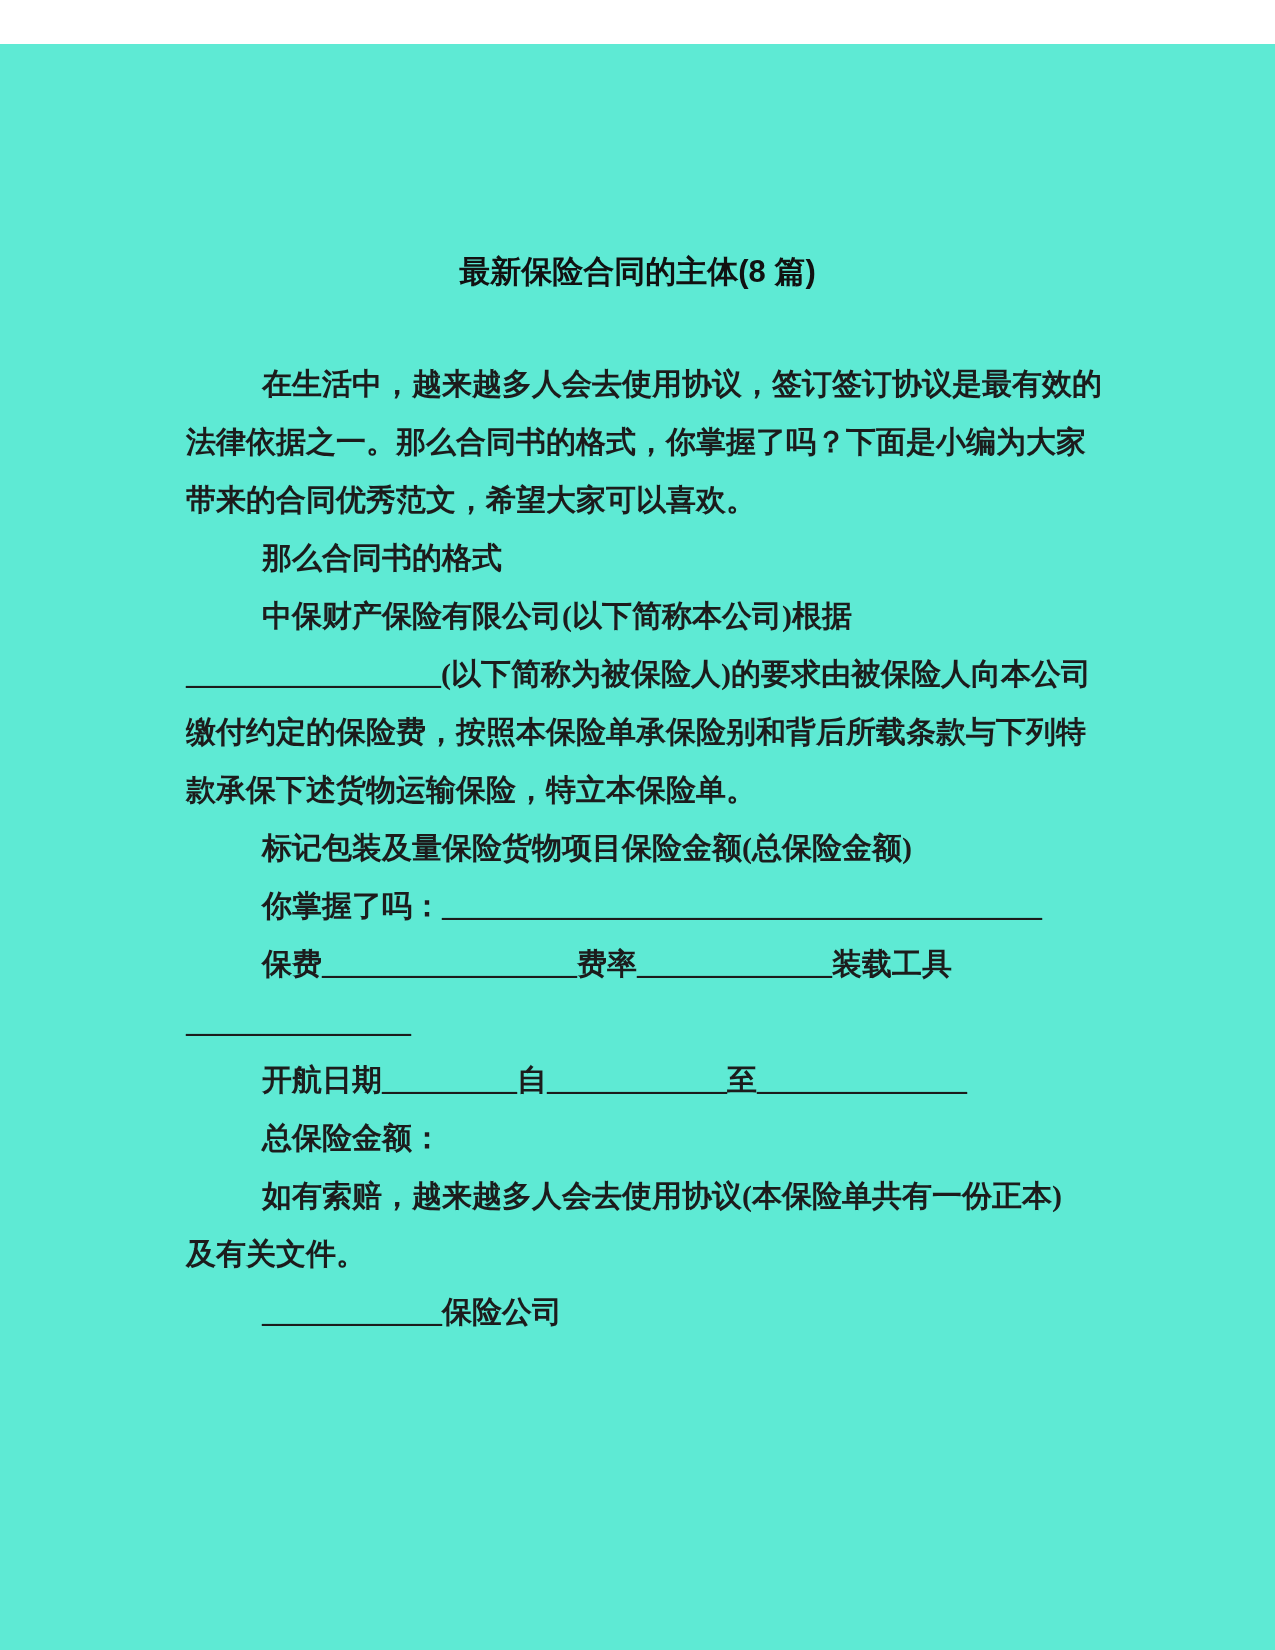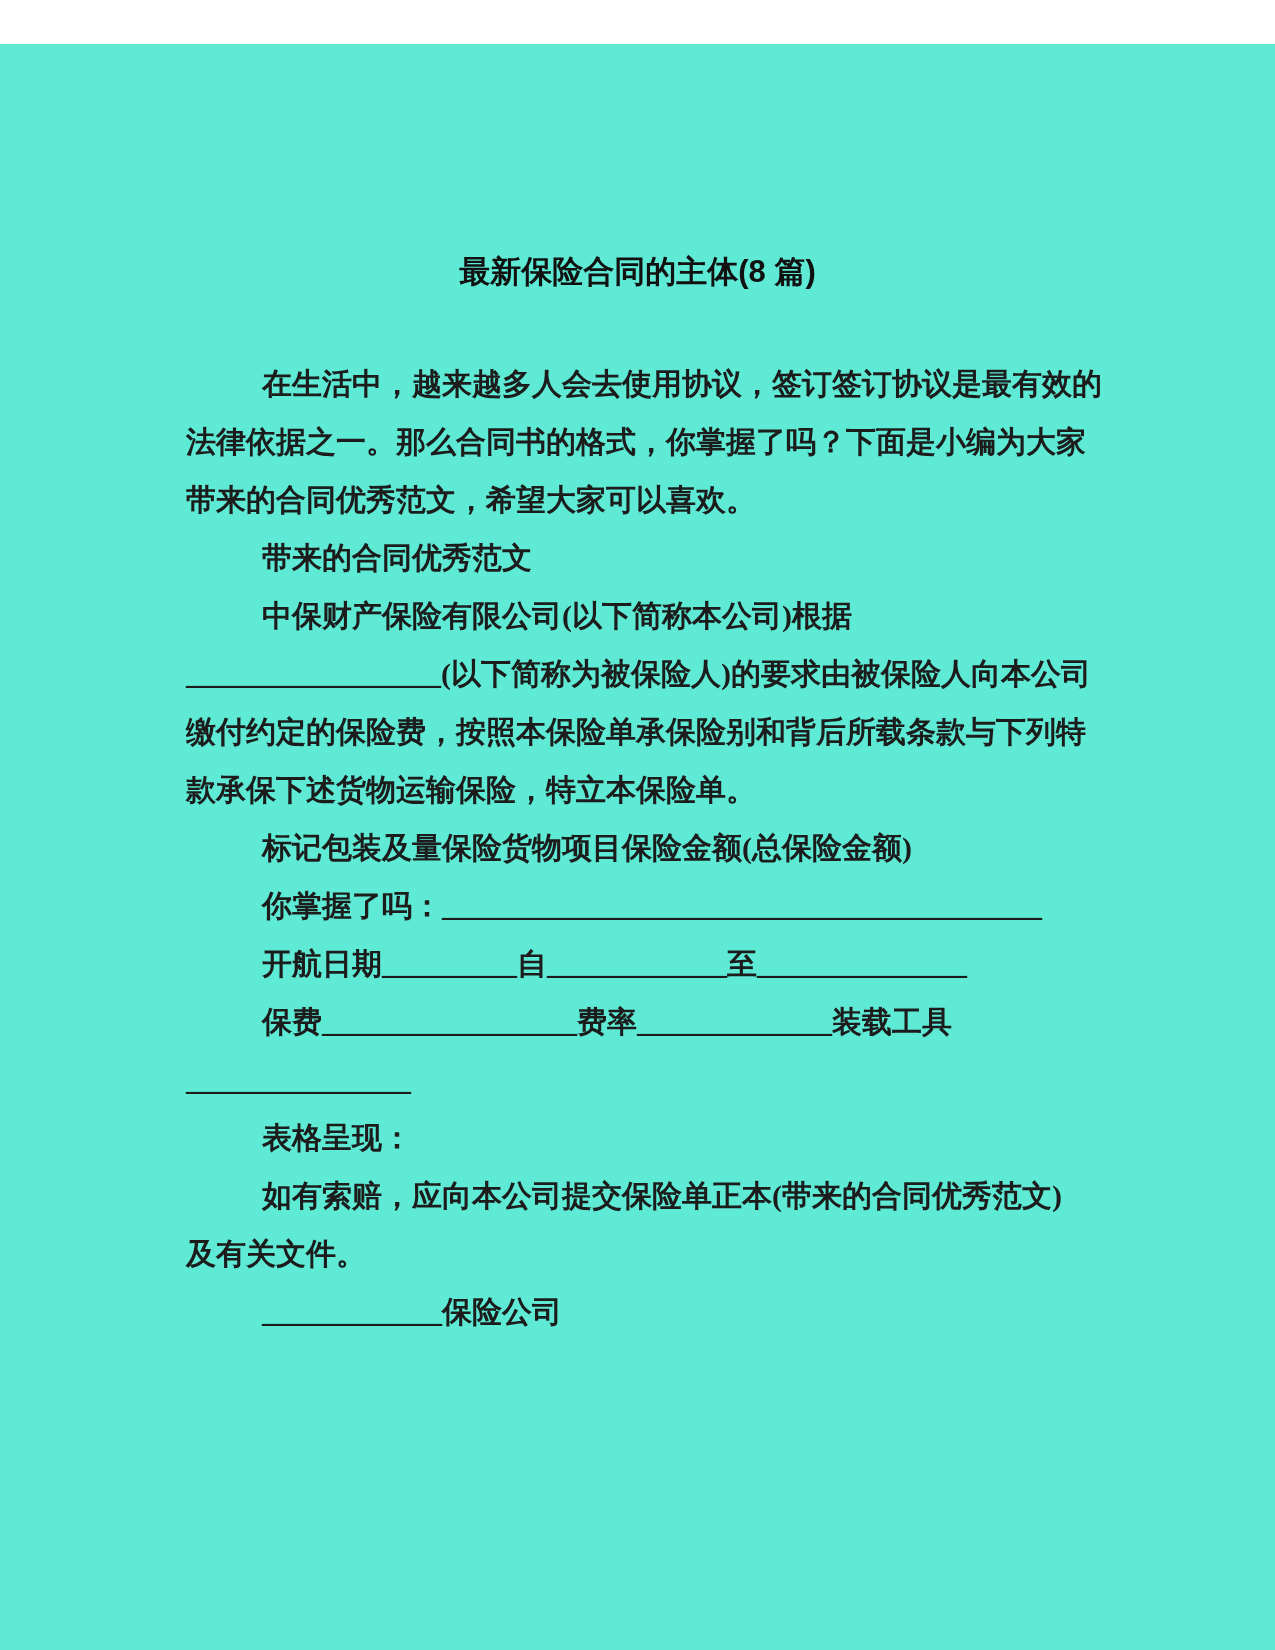--- a/index.html
+++ b/index.html
@@ -44,28 +44,28 @@
 </head>
 <body>
 
 <div class="page">
   <h1 class="doc-title">最新保险合同的主体(8 篇)</h1>
 
   <div class="content" id="content">
       <p class="para">在生活中，越来越多人会去使用协议，签订签订协议是最有效的
 法律依据之一。那么合同书的格式，你掌握了吗？下面是小编为大家
 带来的合同优秀范文，希望大家可以喜欢。</p>
-      <p class="para">带来的合同优秀范文</p>
+      <p class="para">那么合同书的格式</p>
       <p class="para">中保财产保险有限公司(以下简称本公司)根据
 _________________(以下简称为被保险人)的要求由被保险人向本公司
 缴付约定的保险费，按照本保险单承保险别和背后所载条款与下列特
 款承保下述货物运输保险，特立本保险单。</p>
       <p class="para">标记包装及量保险货物项目保险金额(总保险金额)</p>
       <p class="para">你掌握了吗：________________________________________</p>
-      <p class="para">开航日期_________自____________至______________</p>
       <p class="para">保费_________________费率_____________装载工具
 _______________</p>
-      <p class="para">表格呈现：</p>
-      <p class="para">如有索赔，应向本公司提交保险单正本(带来的合同优秀范文)
+      <p class="para">开航日期_________自____________至______________</p>
+      <p class="para">总保险金额：</p>
+      <p class="para">如有索赔，越来越多人会去使用协议(本保险单共有一份正本)
 及有关文件。</p>
       <p class="para">____________保险公司</p>
     </div>
 </div>
 
 </body></html>

